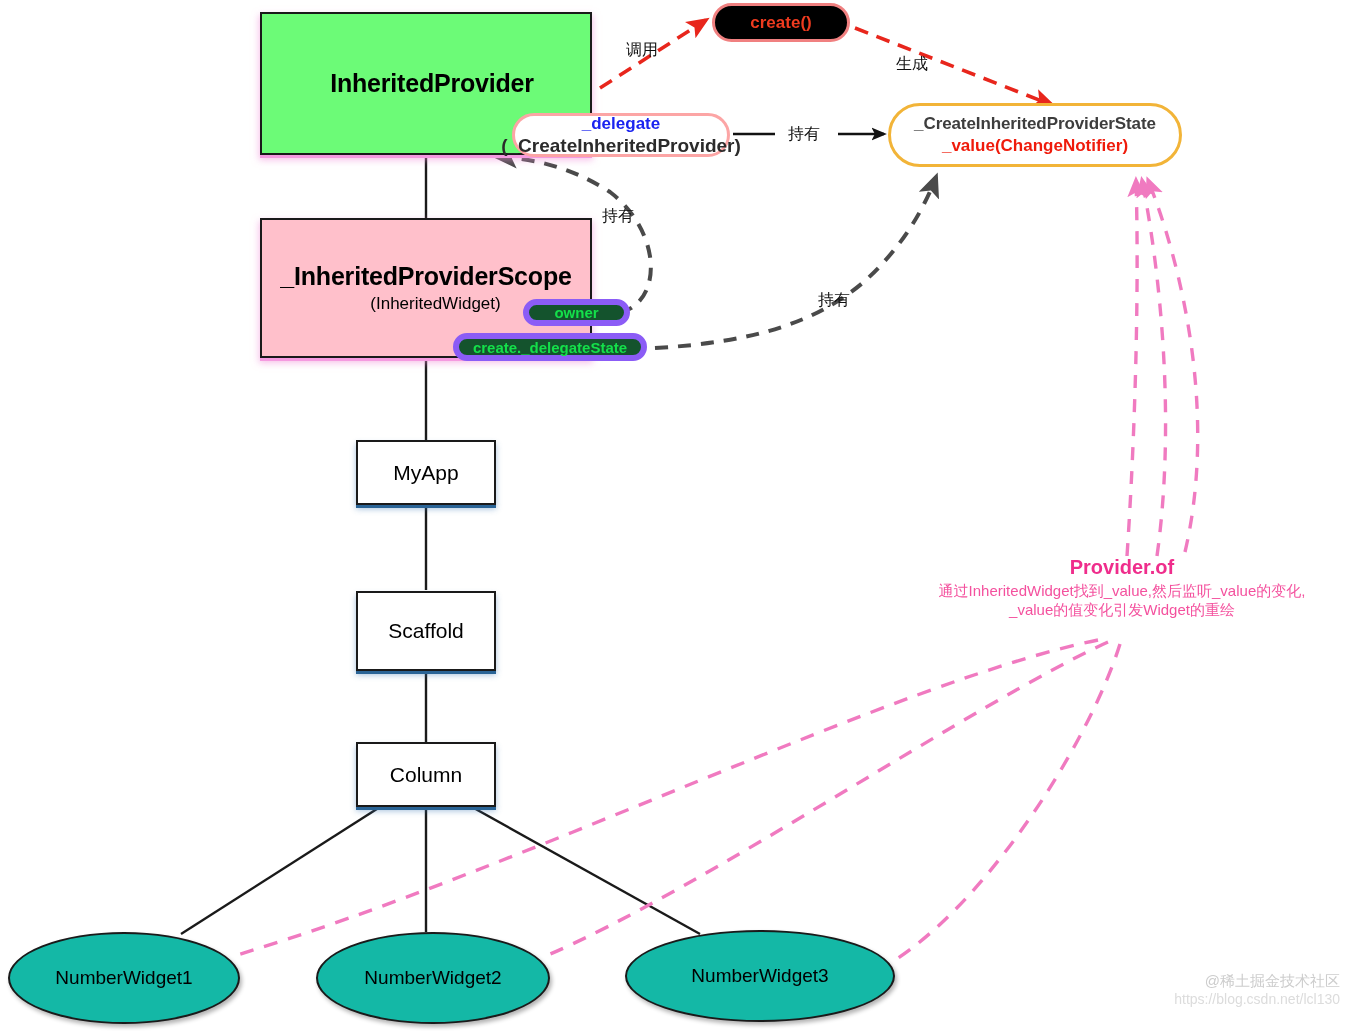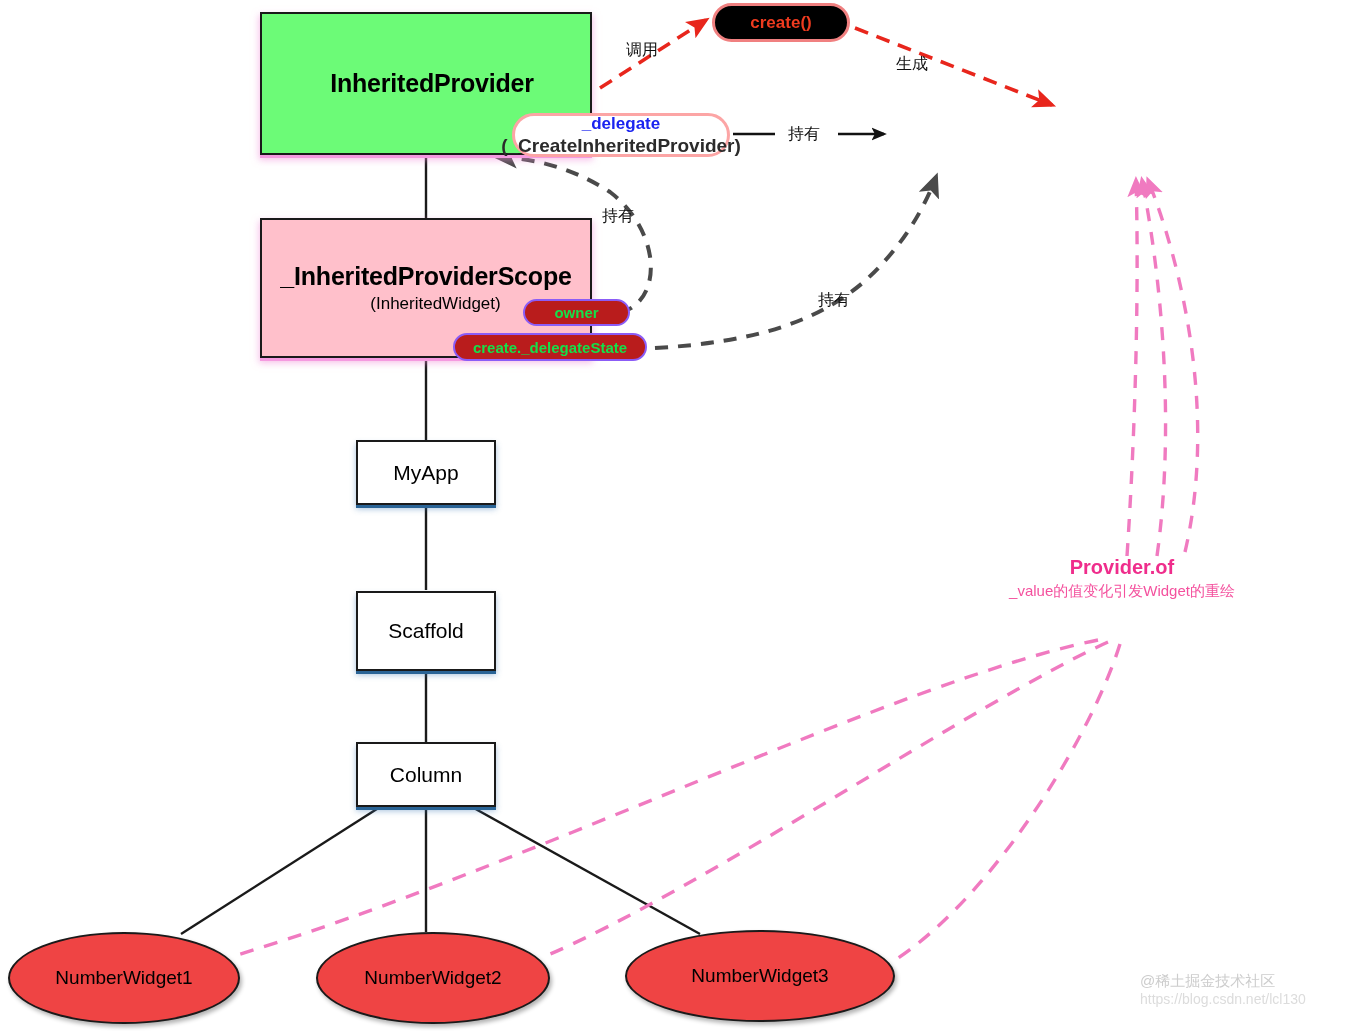--- a/index.html
+++ b/index.html
@@ -128,34 +128,34 @@
   }
   .pill-state .line2 {
     font-size: 17px;
     font-weight: bold;
     color: #ef1b0b;
     margin-top: 2px;
   }
 
   
   .tag-dark {
-    background: #b91c1c;
-    border: 2px solid #8b5cf6;
+    background: #14532d;
+    border: 6px solid #8b5cf6;
     border-radius: 16px;
   }
   .tag-dark .title {
     font-size: 15px;
     font-weight: bold;
     color: #14e04a;
     white-space: nowrap;
   }
 
   
   .ellipse {
-    background: #ef4444;
+    background: #14b8a6;
     border: 2px solid #1a1a1a;
     border-radius: 50%;
     box-shadow: 2px 3px 4px rgba(0,0,0,0.30);
   }
   .ellipse .title {
     font-size: 19px;
     color: #000000;
   }
 
   
@@ -180,21 +180,21 @@
   }
   .annotation .ann-line {
     font-size: 15px;
     color: #f4519e;
     white-space: nowrap;
   }
 
   
   .watermark {
     position: absolute;
-    text-align: left;
+    text-align: right;
     line-height: 1.25;
   }
   .watermark .wm-handle {
     font-size: 15px;
     color: #cdcdcd;
     white-space: nowrap;
   }
   .watermark .wm-url {
     font-size: 14px;
     color: #dcdcdc;
@@ -269,20 +269,24 @@
 
   <div class="node pill-create" style="left:712px; top:3px; width:138px; height:39px;">
     <div class="title">create()</div>
   </div>
 
   <div class="node pill-delegate" style="left:512px; top:113px; width:218px; height:44px;">
     <div class="line1">_delegate</div>
     <div class="line2">(_CreateInheritedProvider)</div>
   </div>
 
+  <div class="node pill-state" style="left:888px; top:103px; width:294px; height:64px;">
+    <div class="line1">_CreateInheritedProviderState</div>
+    <div class="line2">_value(ChangeNotifier)</div>
+  </div>
 
   <div class="node box-pink" style="left:260px; top:218px; width:332px; height:140px;">
     <div class="title">_InheritedProviderScope</div>
     <div class="subtitle">(InheritedWidget)</div>
   </div>
 
   <div class="node tag-dark" style="left:523px; top:299px; width:107px; height:27px;">
     <div class="title">owner</div>
   </div>
 
@@ -319,20 +323,21 @@
   <div class="edge-label" style="left:896px; top:54px;">生成</div>
 
   <div class="edge-label" style="left:788px; top:124px;">持有</div>
 
   <div class="edge-label" style="left:602px; top:206px;">持有</div>
 
   <div class="edge-label" style="left:818px; top:290px;">持有</div>
 
   <div class="annotation" style="left:912px; top:556px; width:420px;">
     <div class="ann-title">Provider.of</div>
+    <div class="ann-line">通过InheritedWidget找到_value,然后监听_value的变化,</div>
     <div class="ann-line">_value的值变化引发Widget的重绘</div>
   </div>
 
   <div class="watermark" style="left:1140px; top:972px; width:200px;">
     <div class="wm-handle">@稀土掘金技术社区</div>
     <div class="wm-url">https://blog.csdn.net/lcl130</div>
   </div>
 
 </div>
 

